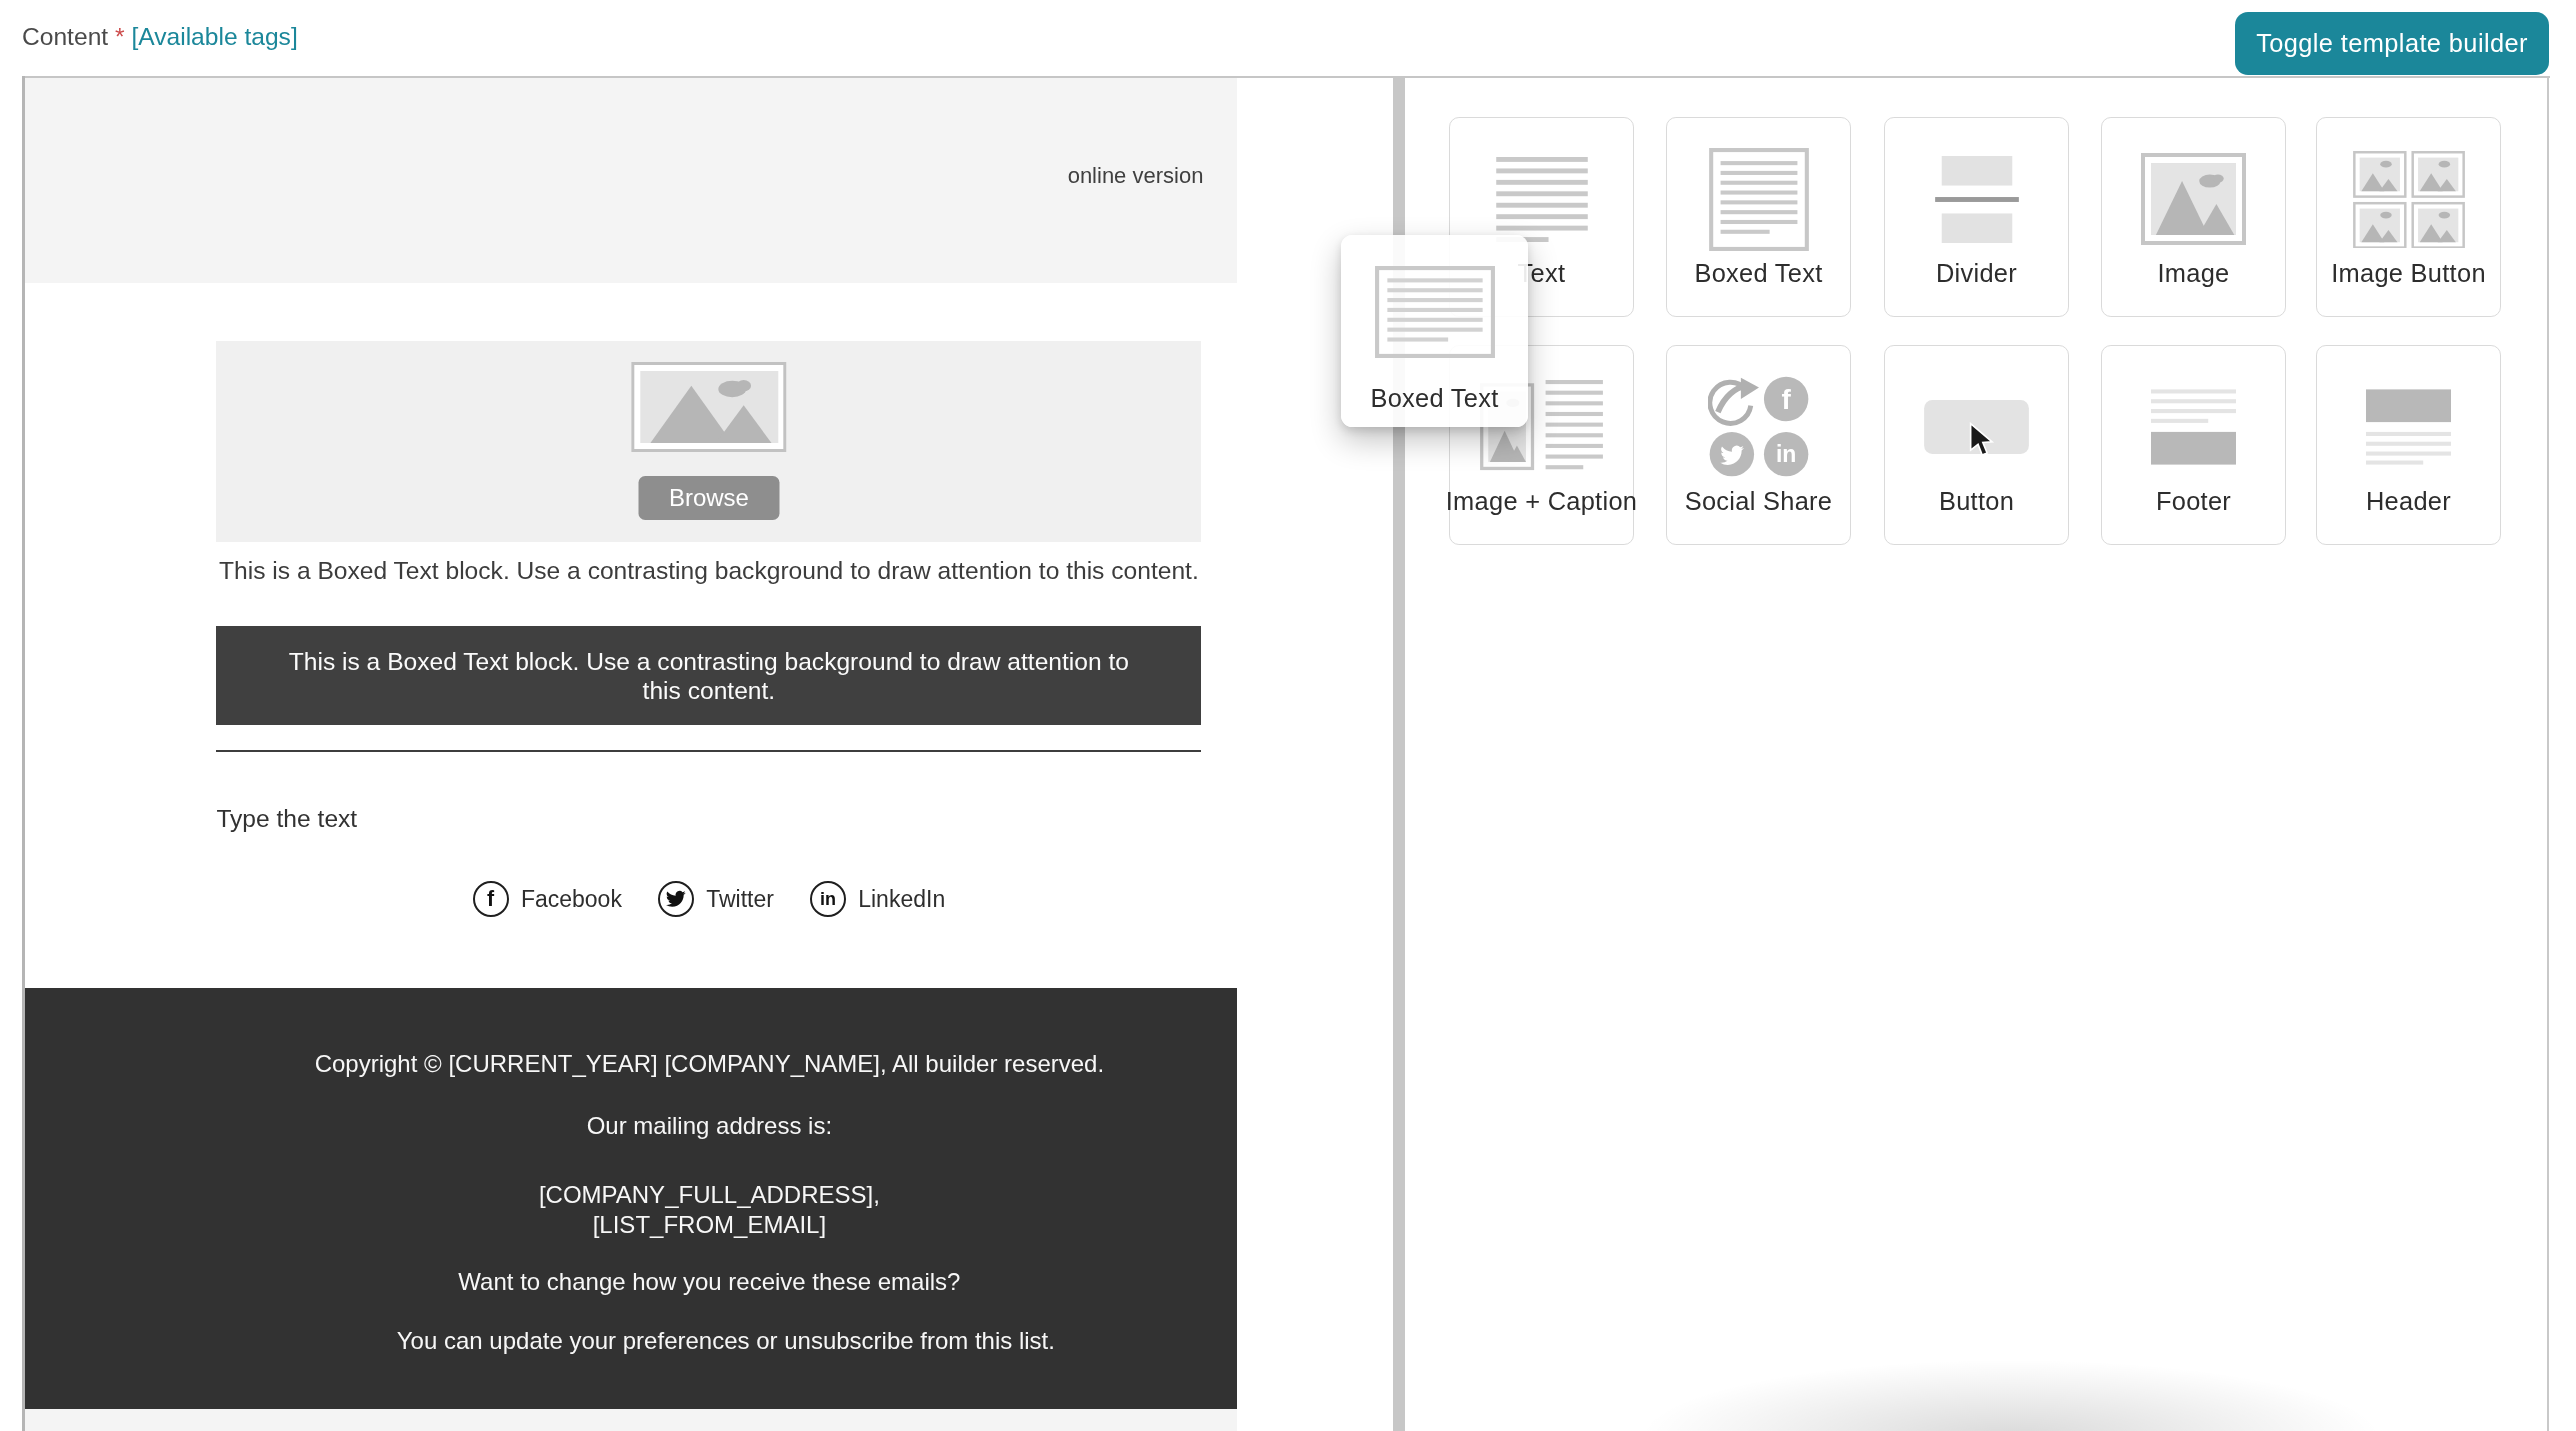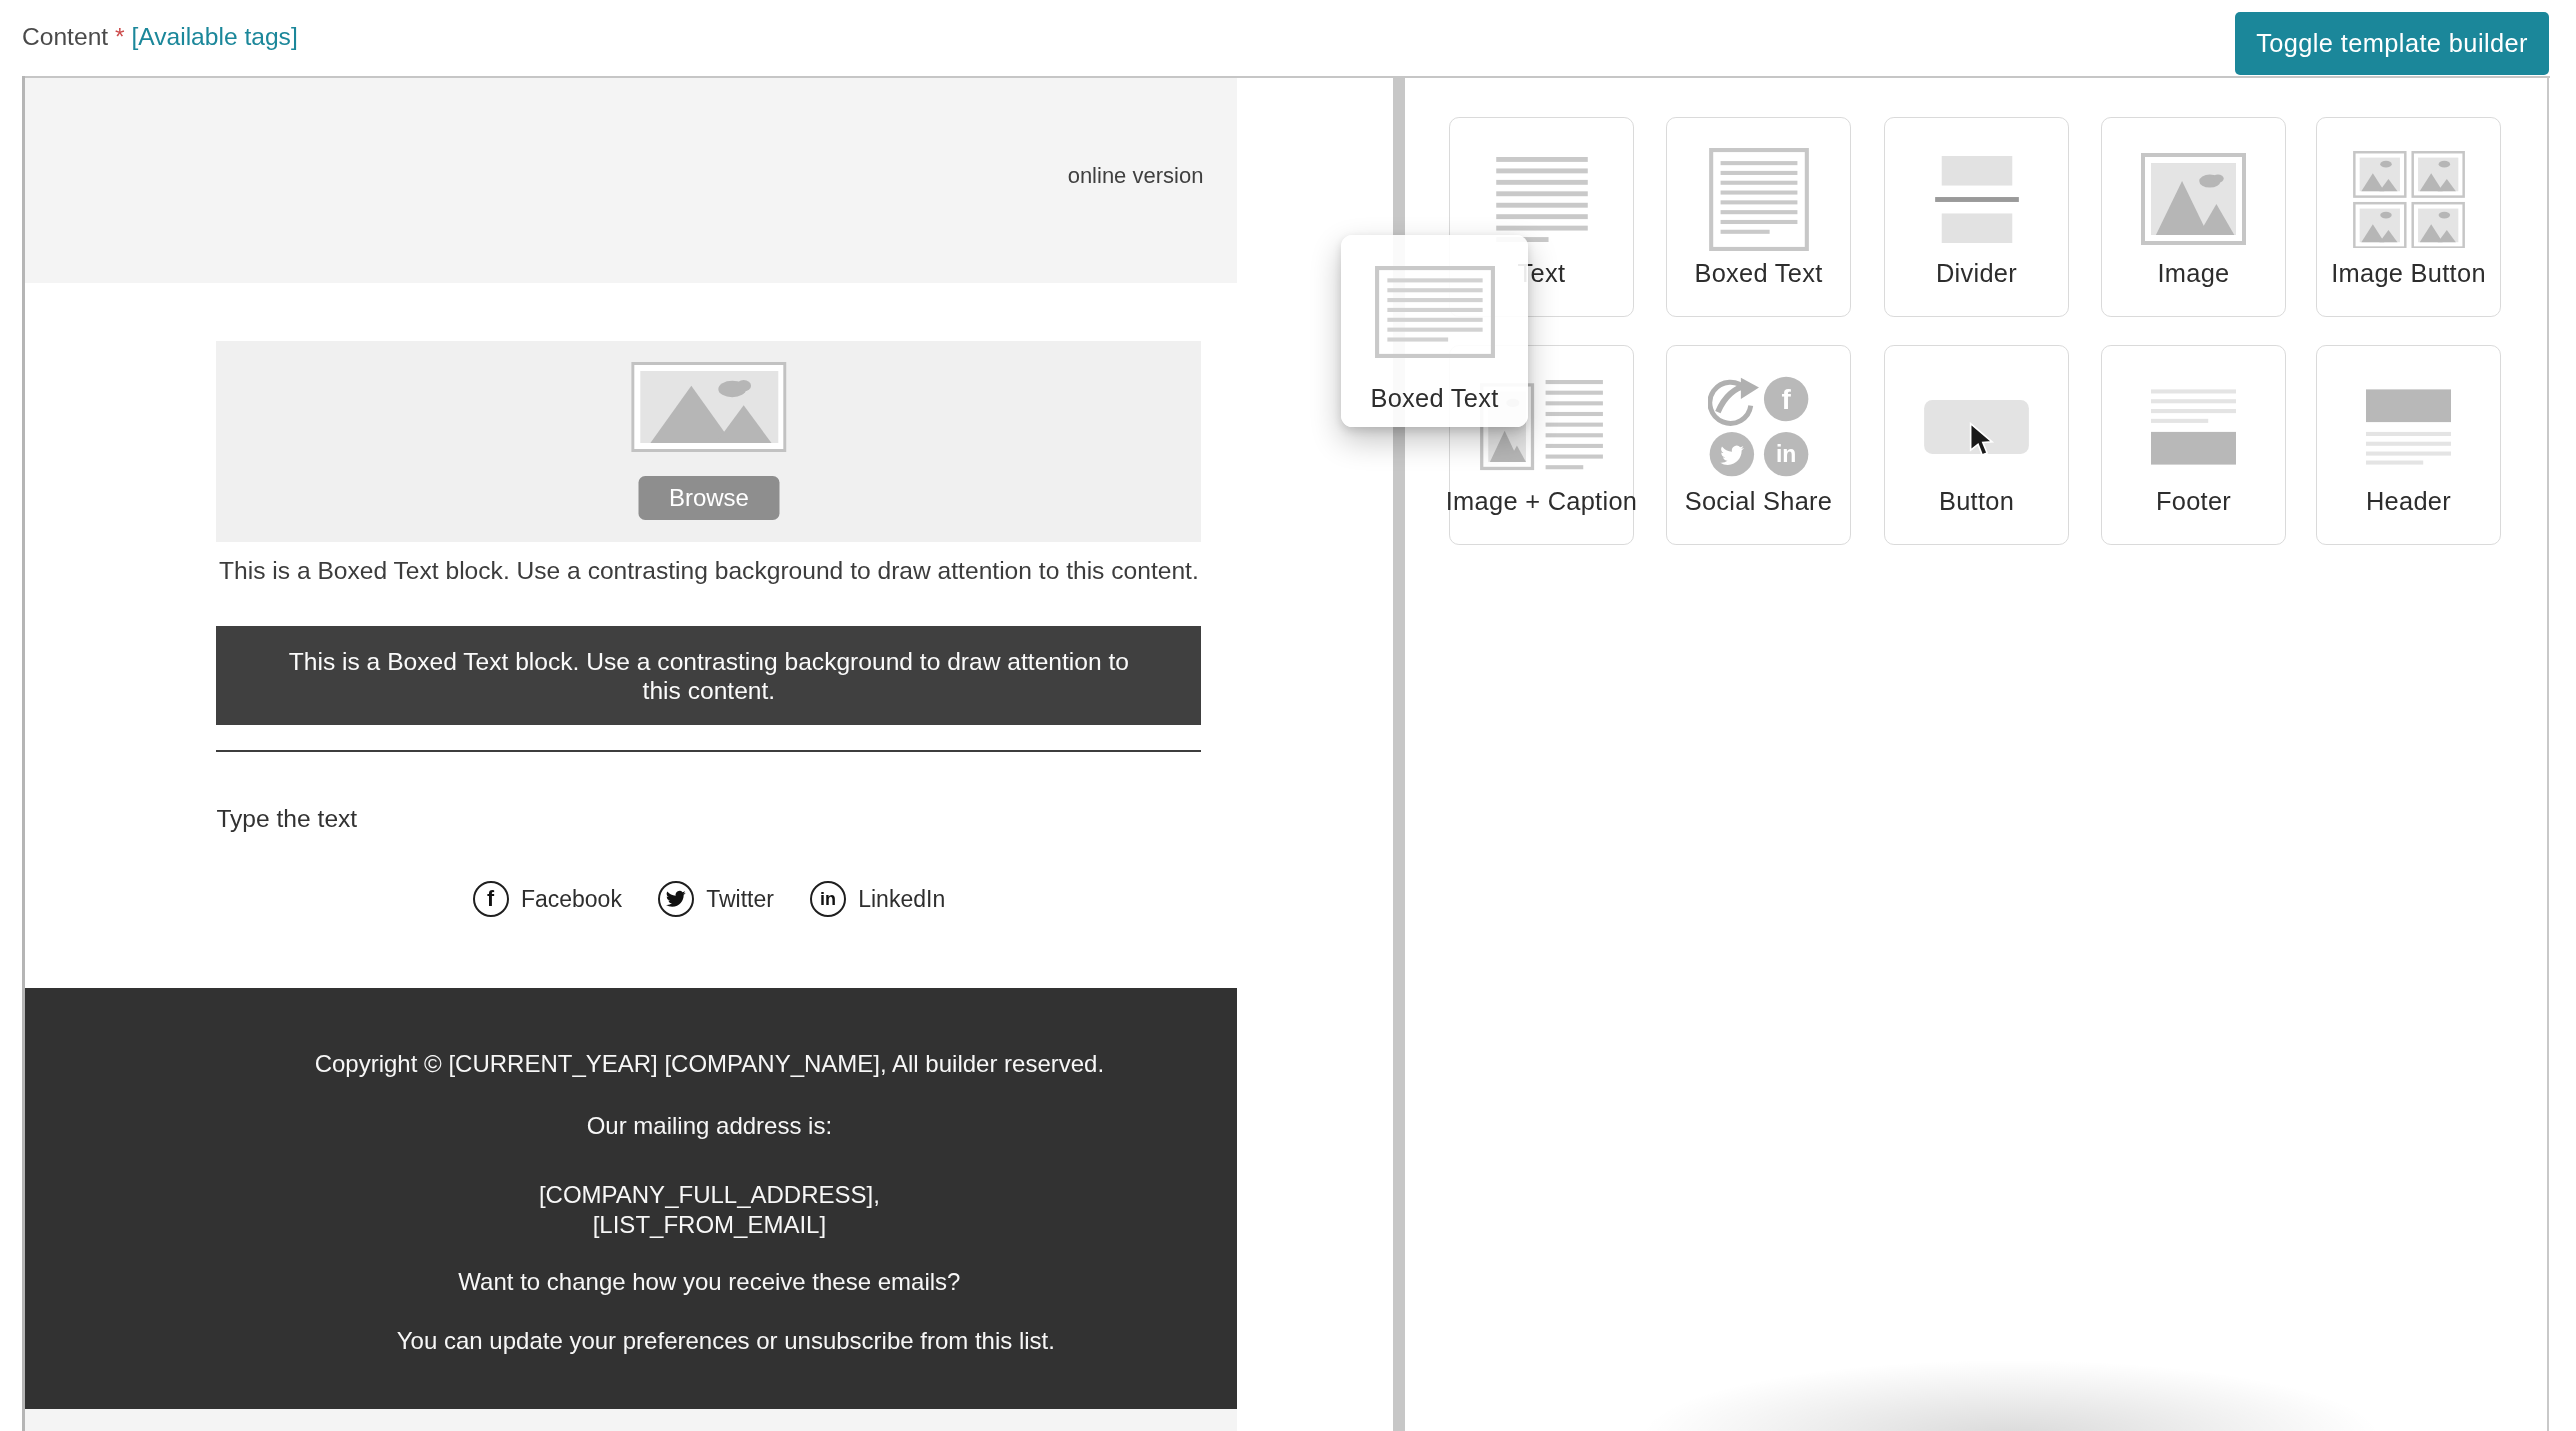--- a/index.html
+++ b/index.html
@@ -7,21 +7,21 @@
               font-family:"Liberation Sans", sans-serif; }
   .abs { position:absolute; }
   #app { position:relative; width:2576px; height:1432px; background:#fff; }
 
   
   .topbar-label { left:22px; top:23px; font-size:24.6px; color:#4a4a4a; }
   .topbar-label .req { color:#cc4b4b; }
   .topbar-label .tags-link { color:#1b879a; cursor:pointer; }
   .toggle-btn { left:2235px; top:12.3px; width:314px; height:63px; background:#1b879a;
                 color:#fff; font-size:25.4px; letter-spacing:0.4px; display:flex;
-                align-items:center; justify-content:center; border:none; border-radius:5px; cursor:pointer; }
+                align-items:center; justify-content:center; border:none; border-radius:13px; cursor:pointer; }
 
   
   .editor-topline { left:22px; top:76px; width:2528px; height:1.6px; background:#c6c6c6; }
   .preview-leftborder { left:22px; top:76px; width:3.3px; height:1355px; background:#b5b5b5; }
   .splitter { left:1393px; top:78px; width:12.3px; height:1354px; background:#c7c7c7; cursor:col-resize; }
   .preview-panel { left:25.4px; top:78px; width:1212px; height:1354px; background:#fff; overflow:hidden; }
   .palette-panel { left:1405px; top:78px; width:1144px; height:1354px; background:#fff;
                    border-right:2.5px solid #c9c9c9; }
 
   

